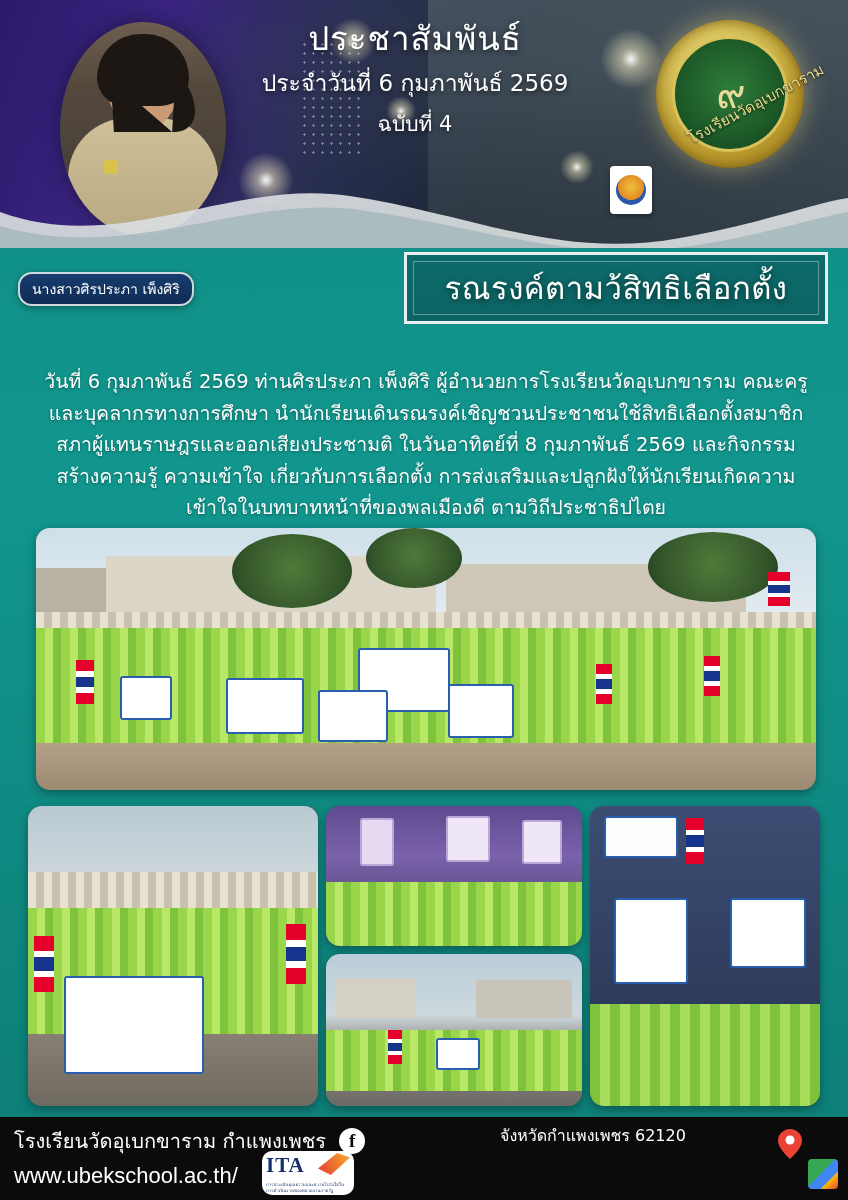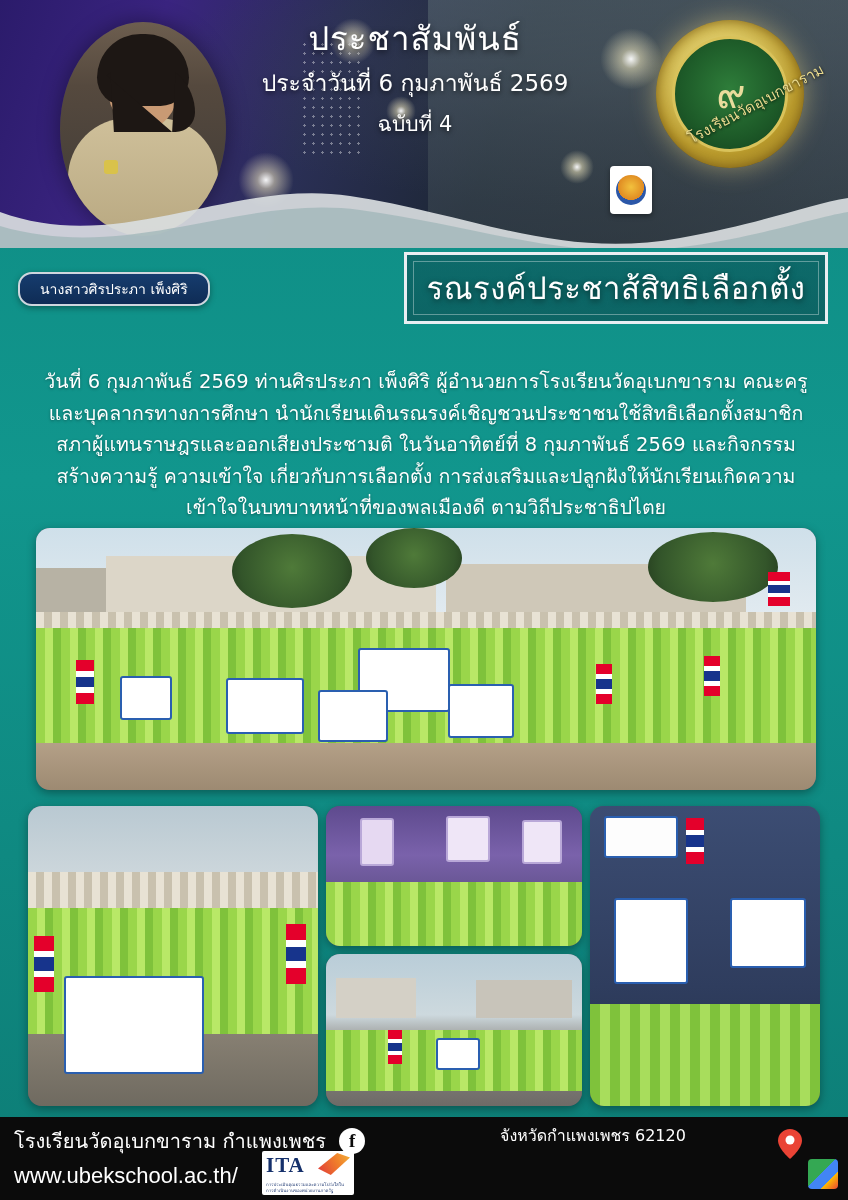--- a/index.html
+++ b/index.html
@@ -136,21 +136,21 @@
     background: radial-gradient(circle at 50% 40%, #f2c13d 0%, #e08b22 55%, #2b57a8 56%, #2b57a8 100%);
   }
 
   
   .nametag {
     position: absolute;
     background: linear-gradient(180deg,#163c6e 0%, #0f2c55 100%);
     border: 2px solid #cfd6de;
     border-radius: 14px;
     color: #fff; font-size: 14px;
-    padding: 4px 20px;
+    padding: 4px 12px;
     box-shadow: 0 2px 6px rgba(0,0,0,.35);
     white-space: nowrap;
   }
   #nametag1 { left: 18px; top: 272px; }
   #nametag2 { left: 28px; top: 304px; }
 
   
   .banner {
     position: absolute; left: 404px; top: 252px;
     width: 424px; height: 72px;
@@ -239,21 +239,21 @@
   .f-school { font-size: 20px; color: #fff; display: inline-block; vertical-align: middle; }
   .fb-icon {
     display: inline-block; vertical-align: middle; margin-left: 8px;
     width: 26px; height: 26px; border-radius: 50%; background: #fff; color: #0b0b0b;
     font-size: 19px; font-weight: bold; text-align: center; line-height: 26px;
     font-family: "Liberation Serif", serif;
   }
   .f-url { font-size: 22px; color: #fff; margin-top: 6px; font-family: "Liberation Sans", sans-serif; }
   .ita-badge {
     position: absolute; left: 262px; top: 34px; width: 92px; height: 44px;
-    background: #fff; border-radius: 2px; overflow: hidden;
+    background: #fff; border-radius: 10px; overflow: hidden;
   }
   .ita-badge .ita-text {
     position: absolute; left: 4px; top: 2px; font-size: 21px; color: #15306b;
     font-family: "Liberation Serif", serif; font-weight: bold; letter-spacing: 1px;
   }
   .ita-badge .ita-swoosh {
     position: absolute; right: 4px; top: 2px; width: 32px; height: 22px;
     background: linear-gradient(60deg, #e03a3a 0%, #f07f2a 60%, #f3b13a 100%);
     clip-path: polygon(0 70%, 60% 0, 100% 20%, 40% 100%);
   }
@@ -312,21 +312,21 @@
     <svg class="hdr-wave" viewBox="0 0 848 90" preserveAspectRatio="none">
       <path d="M0,52 C120,96 230,18 350,36 C470,54 560,100 680,78 C760,64 810,44 848,38 L848,90 L0,90 Z" fill="#d9dde0" opacity="0.92"></path>
       <path d="M0,66 C130,104 240,34 360,50 C480,66 570,104 690,86 C770,74 812,58 848,52 L848,90 L0,90 Z" fill="#9fb6b8" opacity="0.75"></path>
     </svg>
   </div>
 
   <div class="nametag" id="nametag1">นางสาวศิรประภา เพ็งศิริ</div>
 
   <div class="banner">
     <div class="inner-line"></div>
-    <div class="banner-text">รณรงค์ประชาส้สิทธิเลือกตั้ง</div>
+    <div class="banner-text">รณรงค์ตามว้สิทธิเลือกตั้ง</div>
   </div>
 
   <div class="body-text">
     <p>วันที่ 6 กุมภาพันธ์ 2569 ท่านศิรประภา เพ็งศิริ ผู้อำนวยการโรงเรียนวัดอุเบกขาราม คณะครูและบุคลากรทางการศึกษา นำนักเรียนเดินรณรงค์เชิญชวนประชาชนใช้สิทธิเลือกตั้งสมาชิกสภาผู้แทนราษฎรและออกเสียงประชามติ ในวันอาทิตย์ที่ 8 กุมภาพันธ์ 2569 และกิจกรรมสร้างความรู้ ความเข้าใจ เกี่ยวกับการเลือกตั้ง การส่งเสริมและปลูกฝังให้นักเรียนเกิดความเข้าใจในบทบาทหน้าที่ของพลเมืองดี ตามวิถีประชาธิปไตย</p>
   </div>
 
   <div class="photo" id="photo-main">
     <div class="ph-sky"></div>
     <div class="ph-ground"></div>
     <div class="ph-bld" style="left:70px;top:28px;width:330px;height:96px;"></div>

